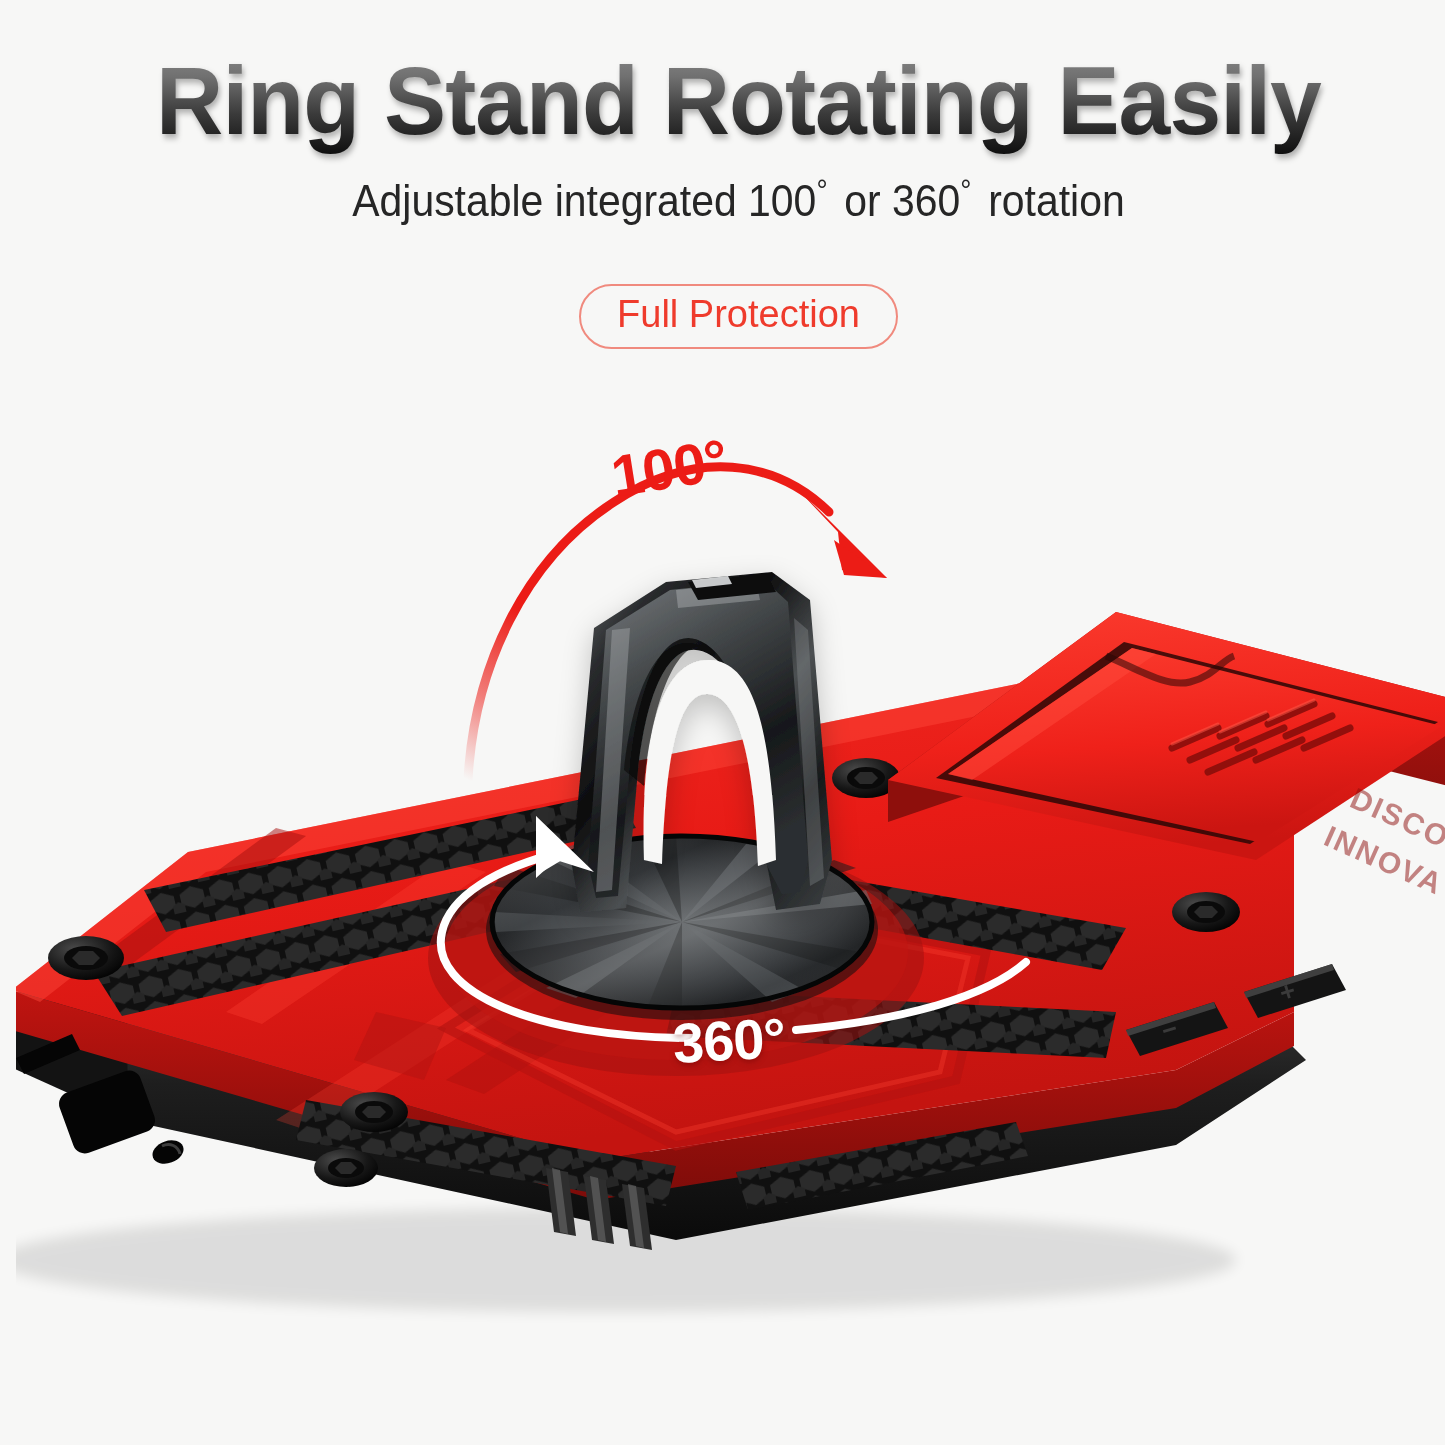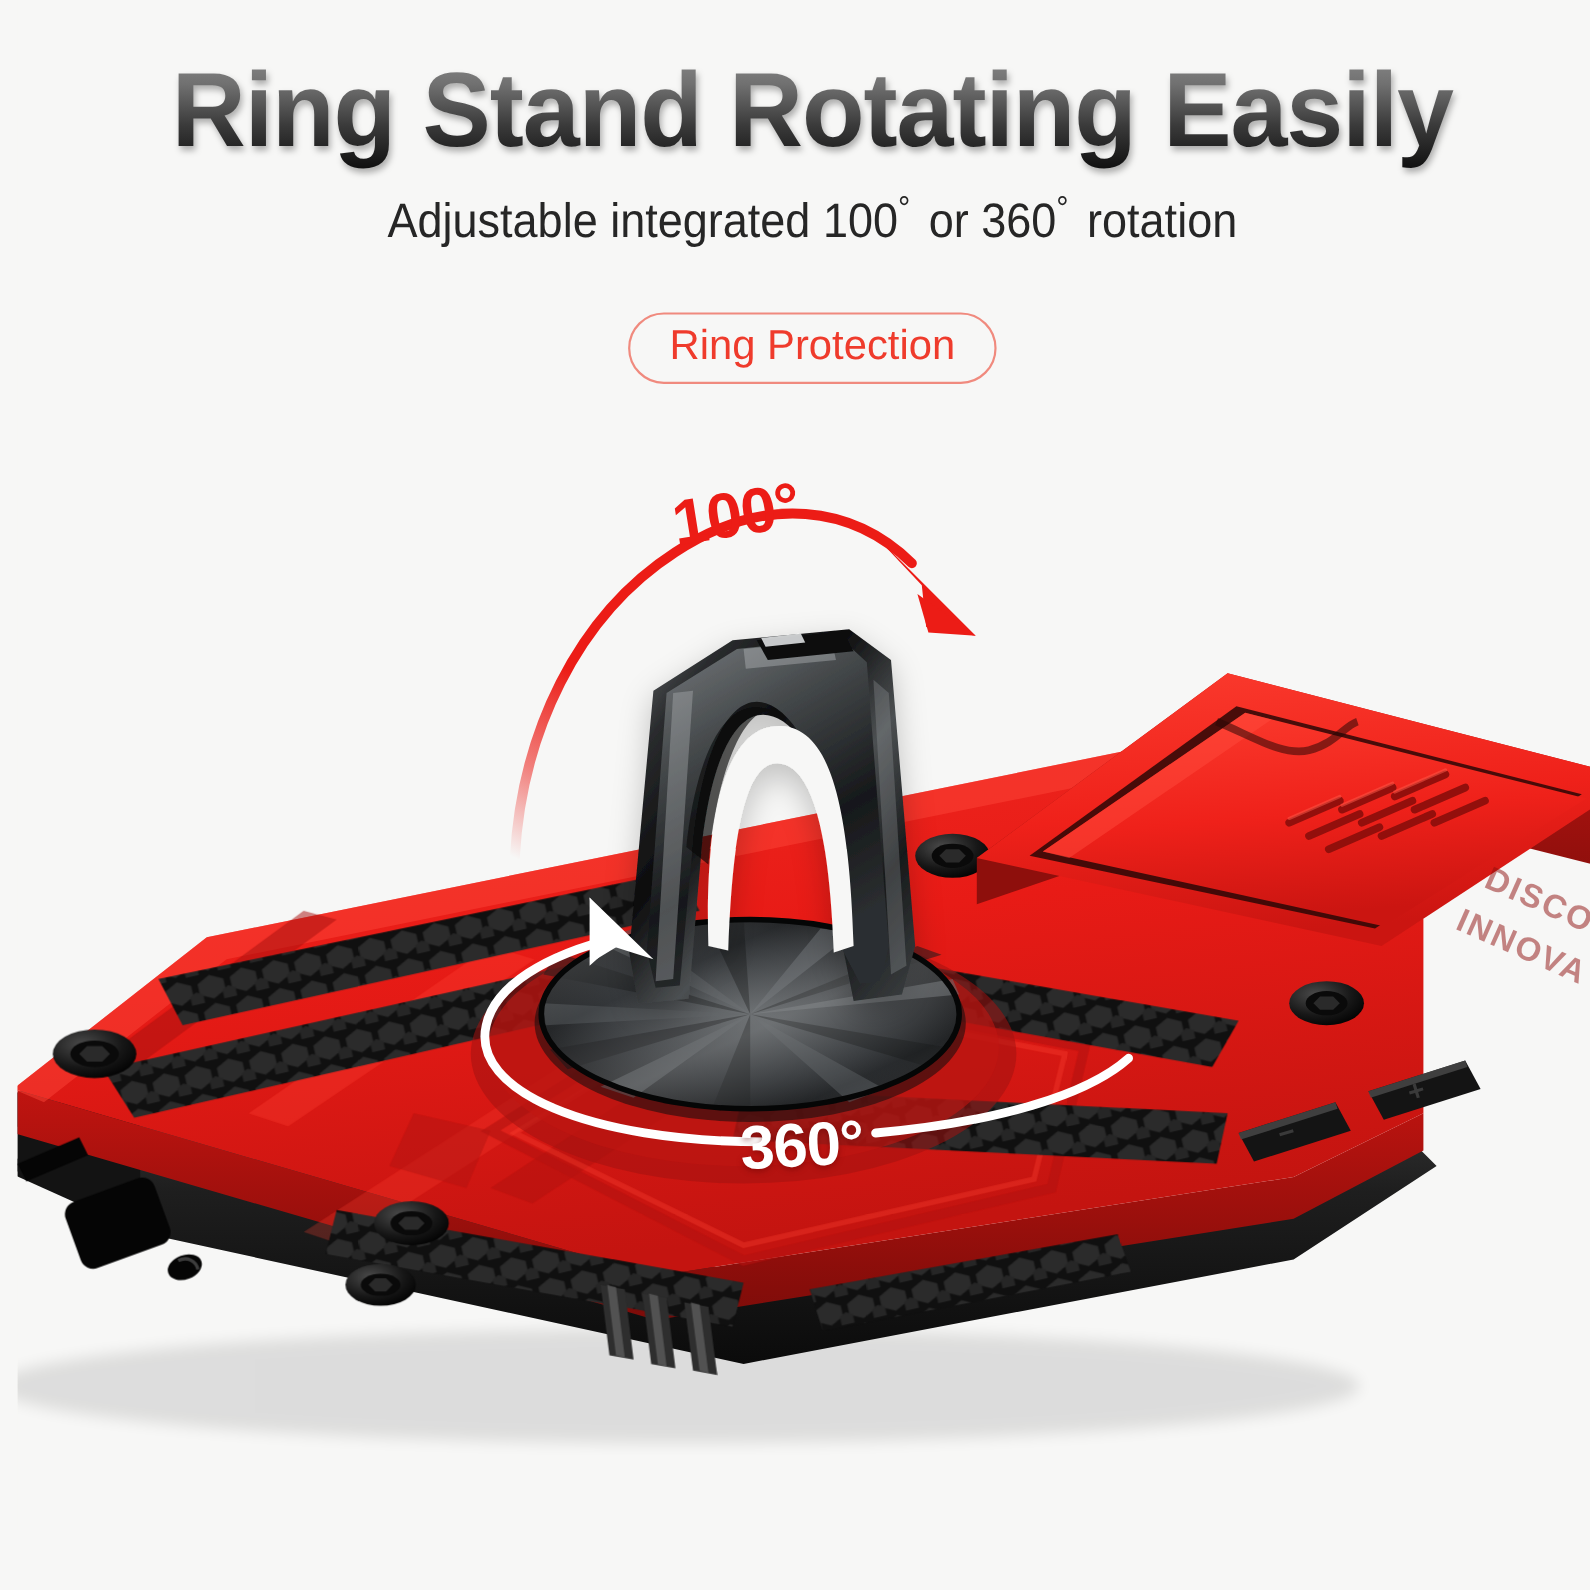--- a/index.html
+++ b/index.html
@@ -65,21 +65,21 @@
 
 <div id="stage">
 
   <div class="headline">Ring Stand Rotating Easily</div>
 
   <div class="subhead">
     <span>Adjustable integrated </span><span>100</span><span class="deg">°</span><span class="gap"></span><span>or </span><span>360</span><span class="deg">°</span><span class="gap"></span><span>rotation</span>
   </div>
 
   <div class="badge-wrap">
-    <span class="badge">Ring Protection</span>
+    <span class="badge">Full Protection</span>
   </div>
 
   <div id="ann100">
     <svg width="470" height="400" viewBox="0 0 470 400">
       <defs>
         <linearGradient id="arcFade" x1="0" y1="1" x2="0.55" y2="0">
           <stop offset="0%" stop-color="#ec1c16" stop-opacity="0"></stop>
           <stop offset="22%" stop-color="#ec1c16" stop-opacity="0.55"></stop>
           <stop offset="48%" stop-color="#ec1c16" stop-opacity="1"></stop>
           <stop offset="100%" stop-color="#ec1c16" stop-opacity="1"></stop>

